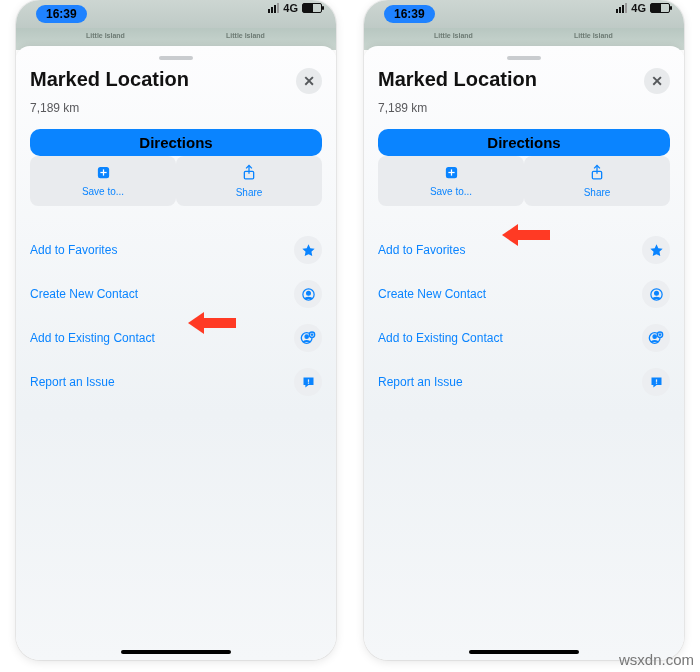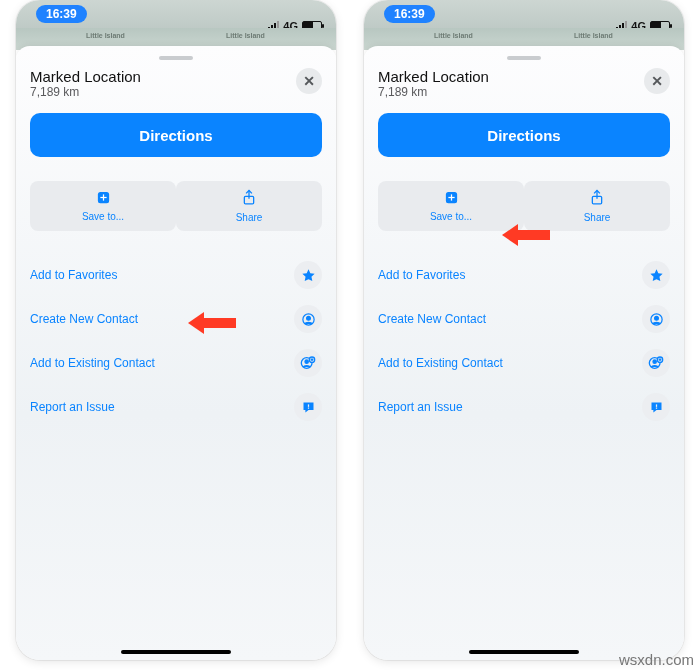--- a/index.html
+++ b/index.html
@@ -8,58 +8,58 @@
   .phone {
     width: 320px; height: 660px; background: #fff; border-radius: 24px;
     box-shadow: 0 0 0 1px rgba(0,0,0,0.06), 0 2px 10px rgba(0,0,0,0.1);
     position: relative; overflow: hidden;
   }
   .statusbar {
     height: 28px; background: linear-gradient(#cdd6d2,#bfcac6);
     position: relative; font-size: 11px; font-weight: 600; color: #111;
   }
   .time-pill {
-    position: absolute; left: 20px; top: 5px; background: #1f82ff; color: #ffffff;
+    position: absolute; left: 20px; top: 5px; background: #1f82ff; color: #000000;
     padding: 2px 10px; border-radius: 11px; font-size: 12px; font-weight: 600;
   }
   .status-right {
-    position: absolute; right: 14px; top: 20px; display: flex; align-items: center; gap: 4px;
+    position: absolute; right: 14px; top: 2px; display: flex; align-items: center; gap: 4px;
     font-size: 11px; font-weight: 600;
   }
   .bars { display:inline-flex; gap:1px; align-items:flex-end; }
   .bars i { width:2px; background:#111; display:block; }
   .bars i:nth-child(1){height:4px} .bars i:nth-child(2){height:6px}
   .bars i:nth-child(3){height:8px} .bars i:nth-child(4){height:10px; background:#999}
   .batt { width:20px; height:10px; border:1px solid #111; border-radius:2px; position:relative; }
   .batt::after { content:""; position:absolute; right:-3px; top:2px; width:2px; height:4px; background:#111; border-radius:1px; }
   .batt i { display:block; height:100%; width:55%; background:#111; }
   .mapstrip { height: 22px; background: linear-gradient(#b8c7c1,#cad6d0); position: relative; }
   .maplabel { position:absolute; font-size:7px; color:#6d7b74; font-weight:600; }
   .sheet {
     position: absolute; left:0; right:0; bottom:0; top:46px;
     background: linear-gradient(#fdfdfe,#eef2f5 60%,#f5f7f9);
     border-top-left-radius: 14px; border-top-right-radius: 14px;
     box-shadow: 0 -1px 6px rgba(0,0,0,0.08);
     padding: 10px 14px 0;
   }
   .grabber { width:34px; height:4px; background:#c9cccf; border-radius:3px; margin:0 auto 8px; }
   .hdr { display:flex; justify-content:space-between; align-items:flex-start; }
-  .title { font-size:15px; font-weight:400; color:#111; }
-  .sub { font-size:12px; color:#59595c; margin-top:0; }
+  .title { font-size:20px; font-weight:700; color:#111; }
+  .sub { font-size:12px; color:#59595c; margin-top:10px; }
   .close-btn {
     width:26px; height:26px; border-radius:50%; background:#e8eaec;
     display:flex; align-items:center; justify-content:center; cursor:pointer;
     color:#55585b; font-size:14px; font-weight:700;
   }
   .primary-btn {
-    margin-top:14px; background:#0a84ff; color:#ffffff; border-radius:10px;
-    height:44px; display:flex; align-items:center; justify-content:center;
+    margin-top:14px; background:#0a84ff; color:#000000; border-radius:10px;
+    height:27px; display:flex; align-items:center; justify-content:center;
     font-size:15px; font-weight:600; cursor:pointer;
   }
-  .pair { display:flex; gap:0; margin-top:24px;align-items:flex-end; }
+  .pair { display:flex; gap:0; margin-top:0;align-items:flex-end; }
   .sec-btn {
     flex:1; height:50px; background:#e9ebee; border-radius:8px;
     display:flex; flex-direction:column; align-items:center; justify-content:center;
     gap:2px; cursor:pointer;
   }
   .sec-btn .ic { color:#0a84ff; }
   .sec-btn .lbl { font-size:10px; color:#0a84ff; font-weight:500; }
   .list { margin-top:22px; }
   .row {
     display:flex; align-items:center; justify-content:space-between;

